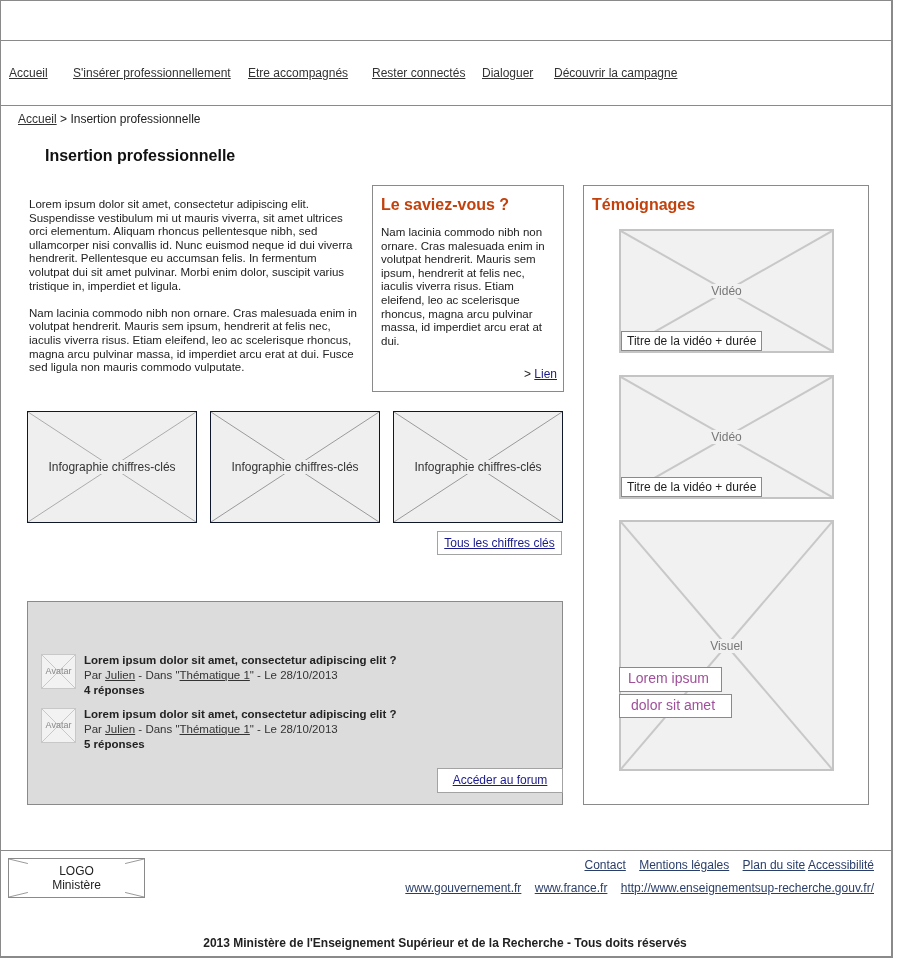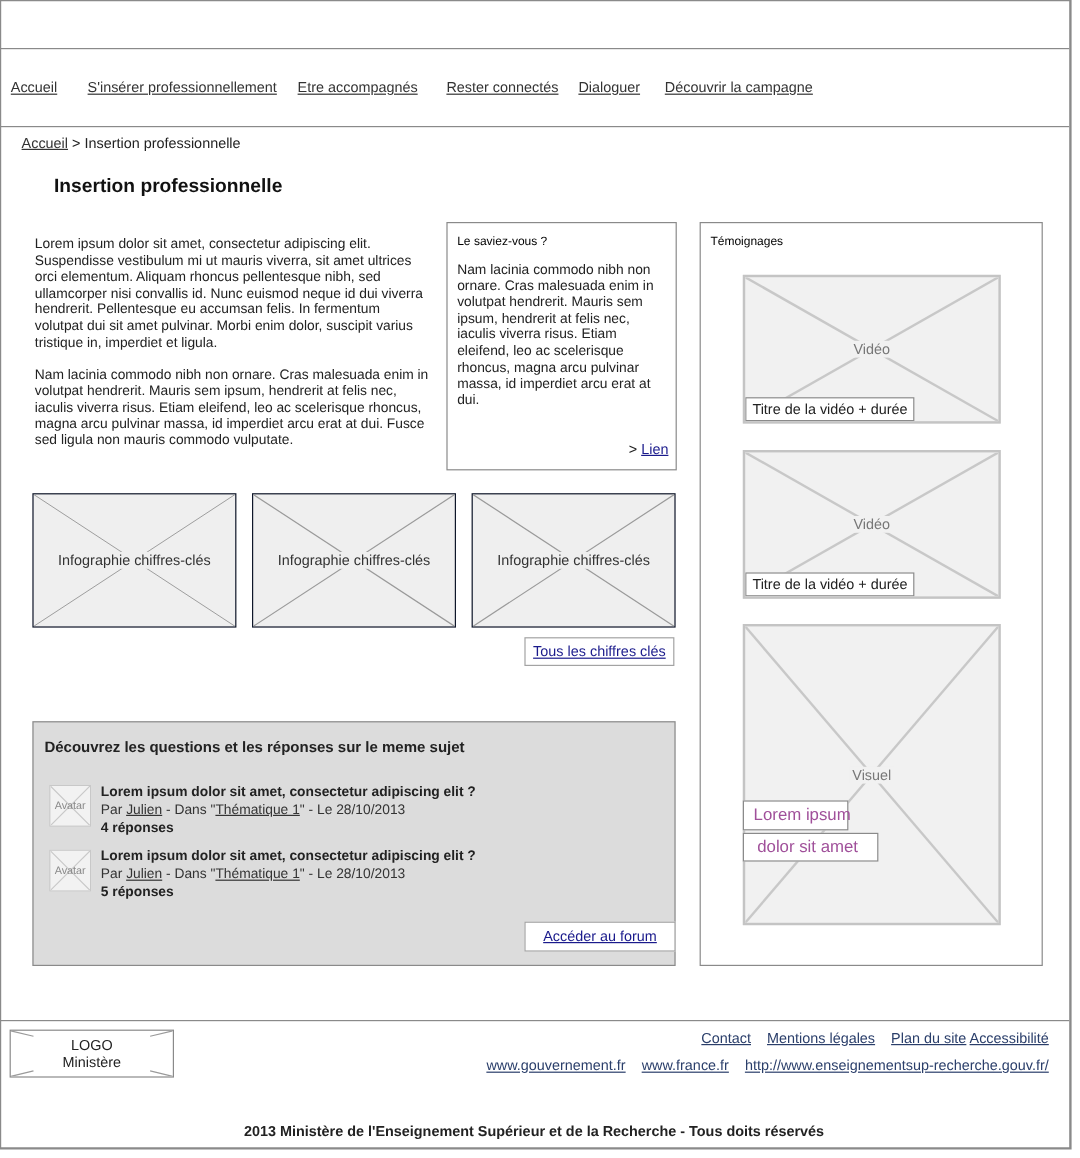--- a/index.html
+++ b/index.html
@@ -9,21 +9,21 @@
            border: 1px solid #8a8a8a; border-right-width: 2px; border-bottom-width: 2px; }
   .hline { position: absolute; left: 0; width: 891px; height: 1px; background: #8a8a8a; }
   a, .link { color: #333; text-decoration: underline; cursor: pointer; }
   .nav a { position: absolute; top: 66px; font-size: 12px; color: #333; }
   .crumb { position: absolute; left: 18px; top: 112px; font-size: 12px; color: #222; }
   .crumb a { color: #333; }
   h1.title { position: absolute; left: 45px; top: 147px; margin: 0; font-size: 16px; font-weight: bold; color: #111; }
   .intro { position: absolute; left: 29px; top: 198px; width: 330px; font-size: 11.5px; line-height: 13.6px; color: #222; }
   .intro p { margin: 0 0 13.6px 0; }
   .box { position: absolute; border: 1px solid #8a8a8a; background: #fff; box-sizing: border-box; }
-  .box h3 { margin: 0; font-size: 10px; font-weight: normal; color: #000000; }
+  .box h3 { margin: 0; font-size: 16px; font-weight: bold; color: #c2410c; }
   .saviez { left: 372px; top: 185px; width: 192px; height: 207px; padding: 10px 8px; }
   .saviez p { margin: 12px 0 0 0; font-size: 11.5px; line-height: 13.6px; color: #222; }
   .saviez .more { position: absolute; right: 6px; bottom: 10px; font-size: 12px; color: #222; }
   .saviez .more a { color: #1a1a8c; }
   .ph { position: absolute; background: #efefef; border: 1px solid #0f172a; box-sizing: border-box; overflow: hidden; }
   .ph svg { position: absolute; left: 0; top: 0; width: 100%; height: 100%; }
   .ph .lbl { position: absolute; left: 0; right: 0; top: 50%; transform: translateY(-50%); text-align: center; font-size: 12px; color: #333; }
   .ph .lbl span { background: #efefef; padding: 0 2px; }
   .btnbox { position: absolute; border: 1px solid #a3a3a3; background: #fff; font-size: 12px; text-align: center; box-sizing: border-box; }
   .btnbox a { color: #1a1a8c; }
@@ -109,21 +109,20 @@
       <line x1="100" y1="0" x2="0" y2="100" stroke="#9a9a9a" vector-effect="non-scaling-stroke"></line>
     </svg>
   <div class="lbl"><span>Infographie chiffres-clés</span></div>
 </div>
 
 <div class="btnbox" style="left:437px;top:531px;width:125px;height:24px;line-height:22px">
   <a>Tous les chiffres clés</a>
 </div>
 
 <div class="forum">
-  <h3>Découvrez les questions et les réponses sur le meme sujet</h3>
 
   <div class="q" style="top:52px">
     <div class="avatar">
       <svg viewBox="0 0 100 100" preserveAspectRatio="none">
           <line x1="0" y1="0" x2="100" y2="100" stroke="#c8c8c8" vector-effect="non-scaling-stroke"></line>
           <line x1="100" y1="0" x2="0" y2="100" stroke="#c8c8c8" vector-effect="non-scaling-stroke"></line>
         </svg>
       <span>Avatar</span>
     </div>
     <div class="qt">Lorem ipsum dolor sit amet, consectetur adipiscing elit ?</div>
@@ -175,21 +174,21 @@
     <div class="lbl" style="color:#777"><span style="background:#f1f1f1">Vidéo</span></div>
     <div class="vidtitle">Titre de la vidéo + durée</div>
   </div>
 
   <div class="ph" style="left:35px;top:334px;width:215px;height:251px;border-color:#c4c4c4;border-width:2px;background:#f1f1f1;overflow:visible">
     <svg viewBox="0 0 100 100" preserveAspectRatio="none">
         <line x1="0" y1="0" x2="100" y2="100" stroke="#c8c8c8" stroke-width="2" vector-effect="non-scaling-stroke"></line>
         <line x1="100" y1="0" x2="0" y2="100" stroke="#c8c8c8" stroke-width="2" vector-effect="non-scaling-stroke"></line>
       </svg>
     <div class="lbl" style="color:#777"><span style="background:#f1f1f1">Visuel</span></div>
-    <div class="tag" style="left:-2px;top:145px;width:88px;height:25px">Lorem ipsum</div>
+    <div class="tag" style="left:-2px;top:145px;width:103px;height:25px">Lorem ipsum</div>
     <div class="tag" style="left:-2px;top:172px;width:113px;height:24px;padding-left:11px">dolor sit amet</div>
   </div>
 </div>
 
 <div class="logo">
   <svg viewBox="0 0 100 100" preserveAspectRatio="none">
     <line x1="0" y1="0" x2="14" y2="12" stroke="#9a9a9a" vector-effect="non-scaling-stroke"></line>
     <line x1="100" y1="0" x2="86" y2="12" stroke="#9a9a9a" vector-effect="non-scaling-stroke"></line>
     <line x1="0" y1="100" x2="14" y2="88" stroke="#9a9a9a" vector-effect="non-scaling-stroke"></line>
     <line x1="100" y1="100" x2="86" y2="88" stroke="#9a9a9a" vector-effect="non-scaling-stroke"></line>

